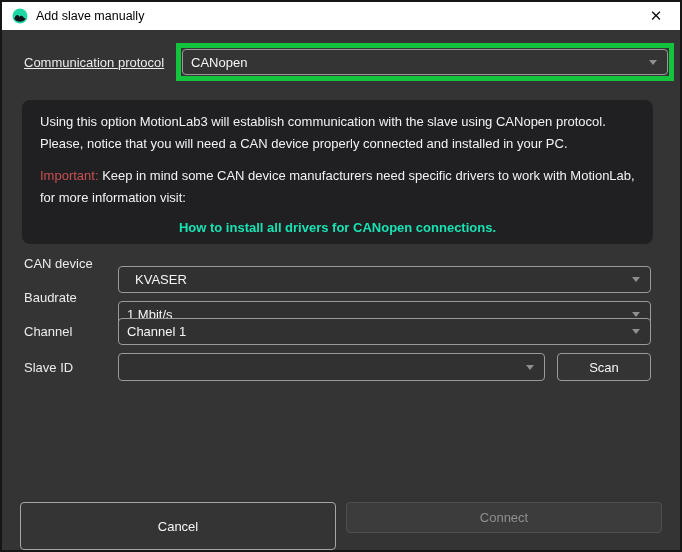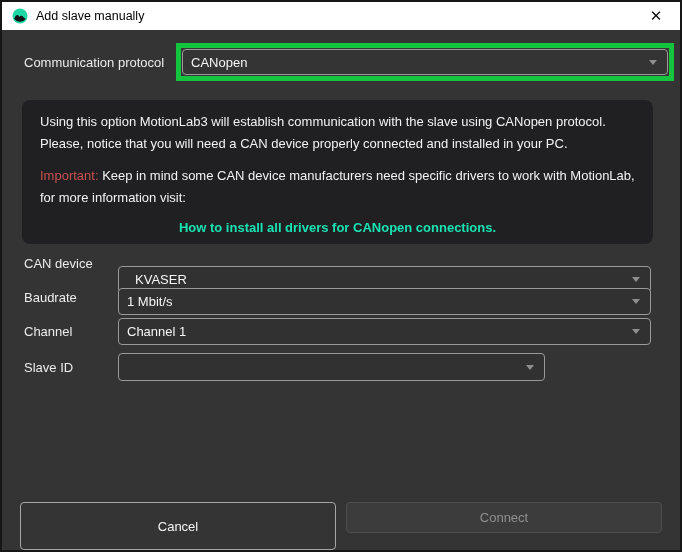--- a/index.html
+++ b/index.html
@@ -118,54 +118,55 @@
     <span class="app-icon">
       <svg width="16" height="16" viewBox="0 0 16 16">
         <circle cx="8" cy="8" r="7.5" fill="#1ed7a4"></circle>
         <path d="M2.2 11 C 3.8 5.6 6.4 6.4 7.5 9 C 8.3 7.2 10.6 7.4 11.6 9.6 L 13.8 11 A 7.5 7.5 0 0 1 2.2 11 Z" fill="#10131a"></path>
       </svg>
     </span>
     <span class="title">Add slave manually</span>
     <span class="close">✕</span>
   </div>
 
-  <div class="field-label" style="top:43px; height:38px;">Communication protocol</div>
+  <div class="field-label" style="top:43px; height:38px;text-decoration:underline;">Communication protocol</div>
   <div class="protocol-highlight">
     <div class="combo">
       <span class="combo-value">CANopen</span>
       <span class="dd-arrow"></span>
     </div>
   </div>
 
   <div class="infobox">
     <div class="para1">Using this option MotionLab3 will establish communication with the slave using CANopen protocol. Please, notice that you will need a CAN device properly connected and installed in your PC.</div>
     <div class="para2"><span class="important">Important:</span><span> Keep in mind some CAN device manufacturers need specific drivers to work with MotionLab, for more information visit:</span></div>
     <a class="driver-link">How to install all drivers for CANopen connections.</a>
   </div>
 
   <div class="field-label" style="top:250px; height:27px;">CAN device</div>
   <div class="combo" style="left:118px; top:266px; width:533px;padding-left:16px;">
     <span class="combo-value">KVASER</span>
     <span class="dd-arrow"></span>
   </div>
 
   <div class="field-label" style="top:284px; height:27px;">Baudrate</div>
-  <div class="combo" style="left:118px; top:288px; width:533px;">
+  <div class="combo" style="left:118px; top:301px; width:533px;">
     <span class="combo-value">1 Mbit/s</span>
     <span class="dd-arrow"></span>
   </div>
 
   <div class="field-label" style="top:318px; height:27px;">Channel</div>
   <div class="combo" style="left:118px; top:318px; width:533px;">
     <span class="combo-value">Channel 1</span>
     <span class="dd-arrow"></span>
   </div>
 
   <div class="field-label" style="top:341px; height:28px;margin-top:12px;">Slave ID</div>
   <div class="combo" style="left:118px; top:353px; width:427px; height:28px;">
     <span class="combo-value"></span>
     <span class="dd-arrow"></span>
   </div>
+  <div class="btn btn-scan">Scan</div>
 
   <div class="btn btn-cancel">Cancel</div>
   <div class="btn btn-connect">Connect</div>
 
 </div>
 
 </body></html>

